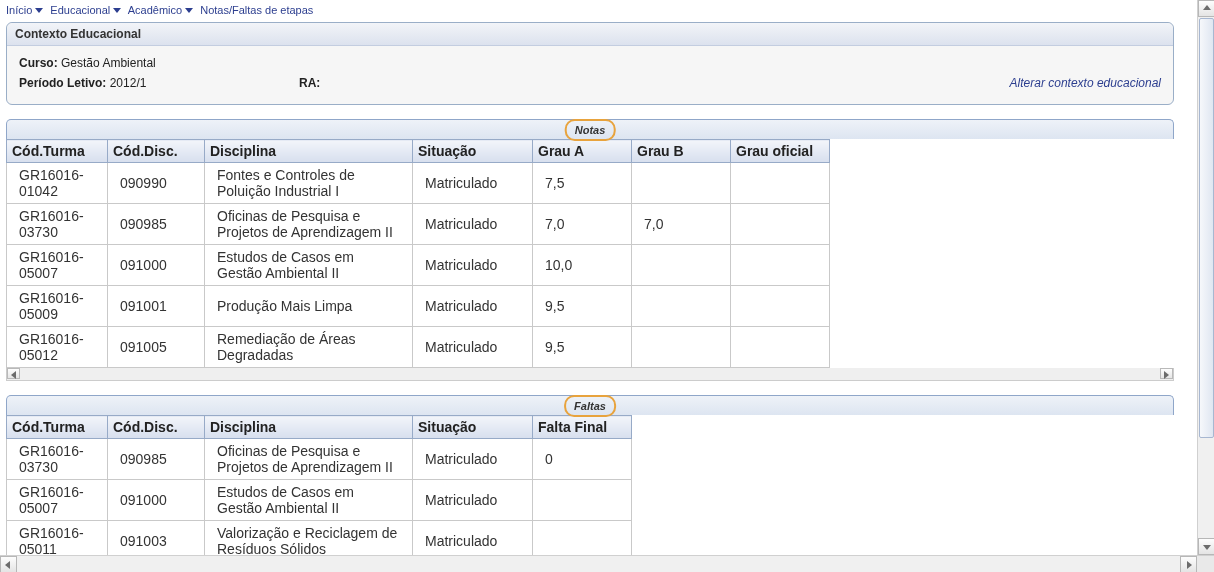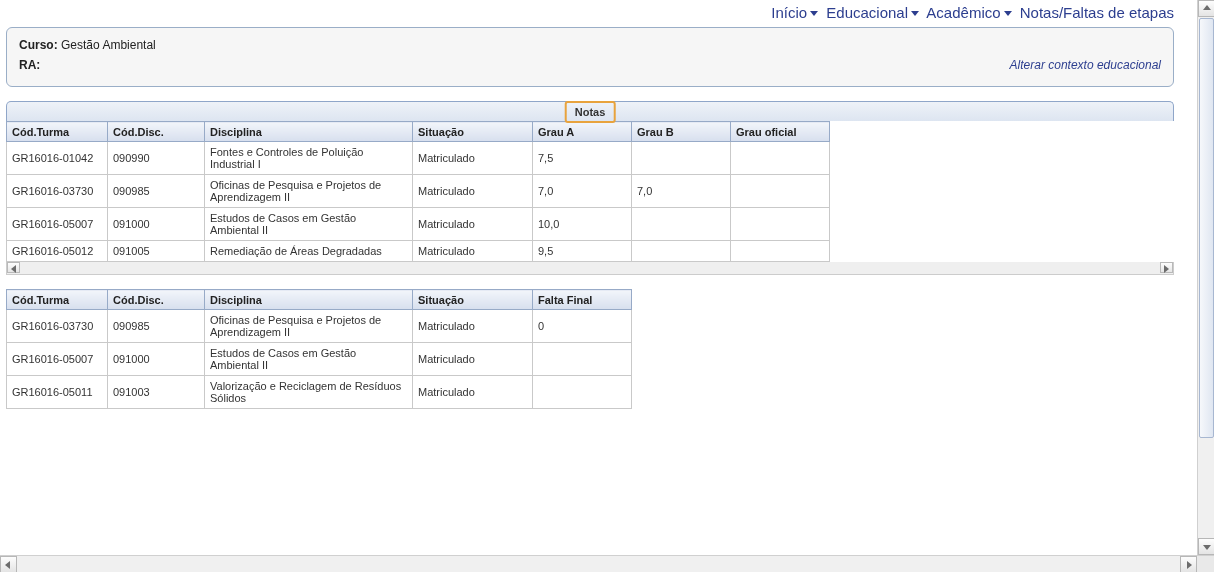--- a/index.html
+++ b/index.html
@@ -12,22 +12,21 @@
     background: #fff;
     width: 1214px;
     height: 572px;
     overflow: hidden;
     position: relative;
   }
   .content-wrap { width: 1180px; }
   .breadcrumb {
     padding: 4px 6px 6px 6px;
     color: #2c3e8f;
-    font-size: 15px;
-    text-align: right;
+    font-size: 11px;
   }
   .breadcrumb .bc-item {
     color: #2c3e8f;
     cursor: pointer;
   }
   .bc-caret {
     display: inline-block;
     width: 0; height: 0;
     border-left: 4px solid transparent;
     border-right: 4px solid transparent;
@@ -81,42 +80,43 @@
     position: absolute;
     left: 50%;
     transform: translateX(-50%);
     top: -1px;
     font-weight: bold;
     color: #333;
     padding: 3px 8px;
   }
   .highlight-box {
     border: 2px solid #e8a33d;
-    border-radius: 3px;
+    border-radius: 10px;
+    font-style: italic;
   }
   .grid-wrap {
     width: 100%;
   }
   table.grid {
     border-collapse: collapse;
-    font-size: 11px;
+    font-size: 14px;
     table-layout: fixed;
   }
   table.grid th {
     background: linear-gradient(#f2f5fa, #d7dfee);
     border: 1px solid #97aac7;
     padding: 3px 5px;
     text-align: left;
     font-weight: bold;
     color: #222;
     height: 20px;
   }
   table.grid td {
     border: 1px solid #c9c9c9;
-    padding: 4px 5px;
+    padding: 4px 12px;
     text-align: left;
     color: #333;
     vertical-align: middle;
     background: #fff;
   }
   table.grid td.num { }
   .grid-scroll-strip {
     height: 13px;
     border: 1px solid #ccc;
     border-top: none;
@@ -187,28 +187,33 @@
 <div class="content-wrap">
 
   <div class="breadcrumb">
     <span class="bc-item">Início</span><span class="bc-caret"></span>
     <span class="bc-item">Educacional</span><span class="bc-caret"></span>
     <span class="bc-item">Acadêmico</span><span class="bc-caret"></span>
     <span class="bc-item">Notas/Faltas de etapas</span>
   </div>
 
   <div class="panel">
+    <div class="panel-header">Contexto Educacional</div>
     <div class="panel-body">
       <div class="ctx-row">
         <div class="ctx-col1">
           <span class="bold">Curso:</span>
           <span>Gestão Ambiental</span>
         </div>
       </div>
       <div class="ctx-row">
+        <div class="ctx-col1">
+          <span class="bold">Período Letivo:</span>
+          <span>2012/1</span>
+        </div>
         <div class="ctx-col2">
           <span class="bold">RA:</span>
           <span></span>
           <span class="ctx-link"><a>Alterar contexto educacional</a></span>
         </div>
       </div>
     </div>
   </div>
 
   <div class="section">
@@ -259,20 +264,29 @@
             <tr>
               <td>GR16016-05007</td>
               <td>091000</td>
               <td>Estudos de Casos em Gestão Ambiental II</td>
               <td>Matriculado</td>
               <td class="num">10,0</td>
               <td class="num"></td>
               <td class="num"></td>
             </tr>
             <tr>
+              <td>GR16016-05009</td>
+              <td>091001</td>
+              <td>Produção Mais Limpa</td>
+              <td>Matriculado</td>
+              <td class="num">9,5</td>
+              <td class="num"></td>
+              <td class="num"></td>
+            </tr>
+            <tr>
               <td>GR16016-05012</td>
               <td>091005</td>
               <td>Remediação de Áreas Degradadas</td>
               <td>Matriculado</td>
               <td class="num">9,5</td>
               <td class="num"></td>
               <td class="num"></td>
             </tr>
           </tbody>
       </table>
@@ -281,20 +295,23 @@
   <div class="grid-scroll-strip">
     <div class="gs-left">
         <div class="gs-arrow"></div>
       </div>
     <div class="gs-right">
         <div class="gs-arrow"></div>
       </div>
   </div>
 
   <div class="section">
+    <div class="section-title-wrap">
+      <span class="section-title highlight-box">Faltas</span>
+    </div>
     <div class="grid-wrap">
       <table class="grid">
         <colgroup>
           <col style="width:101px">
             <col style="width:97px">
             <col style="width:208px">
           <col style="width:120px">
             <col style="width:99px">
         </colgroup>
         <thead>

